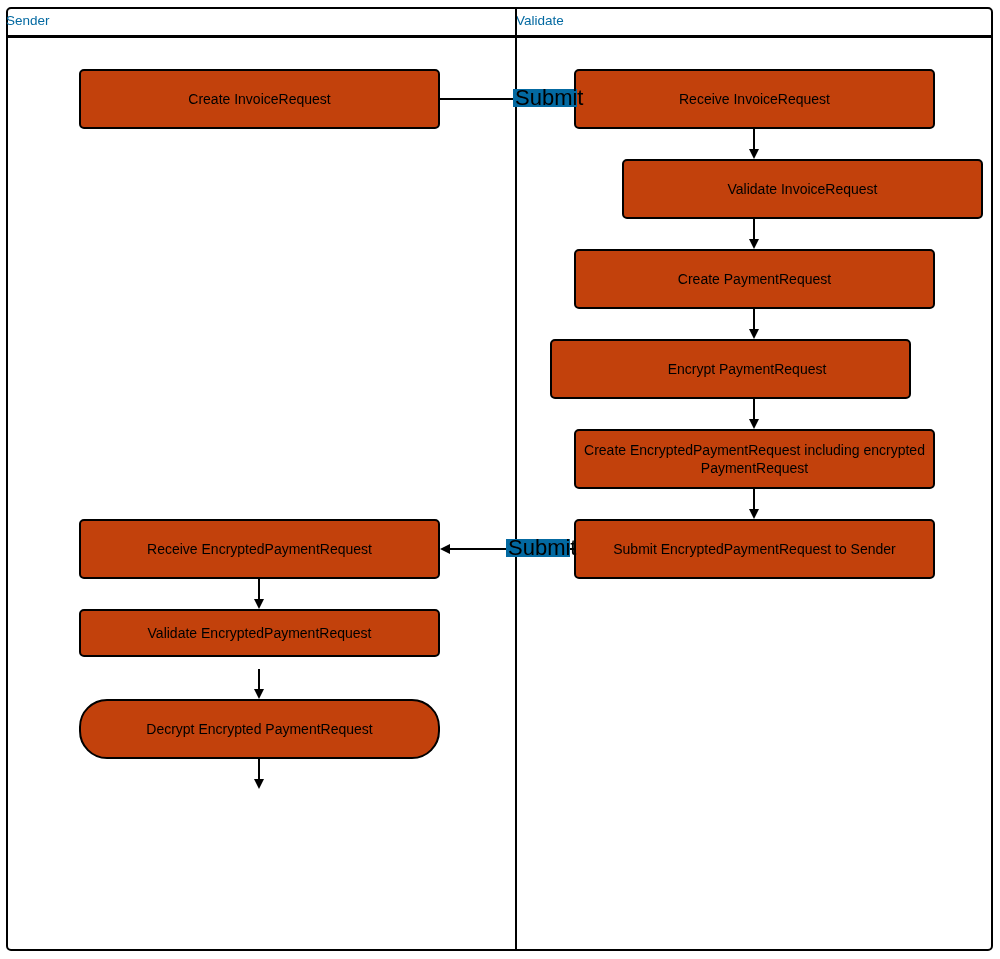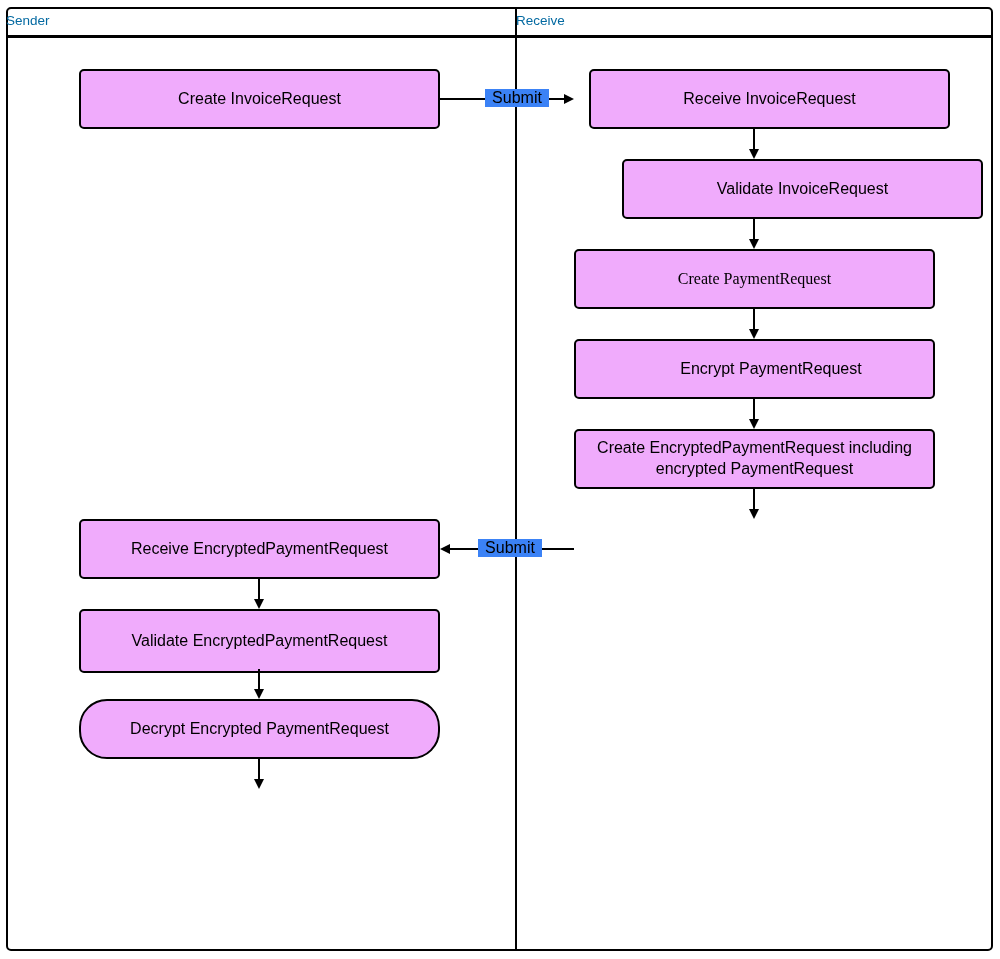--- a/index.html
+++ b/index.html
@@ -65,26 +65,26 @@
     height: 944px;
     background: #000000;
   }
 
   
   .node {
     position: absolute;
     box-sizing: border-box;
     border: 2px solid #000000;
     border-radius: 5px;
-    background: #f0abfc;
+    background: #c2410c;
     display: flex;
     align-items: center;
     justify-content: center;
     text-align: center;
-    font-size: 16px;
+    font-size: 14px;
     line-height: 1.3;
     color: #000000;
     padding: 2px 8px;
   }
   .node .node-label {
     display: block;
     width: 100%;
   }
 
   
@@ -115,73 +115,77 @@
   }
   .arrowhead.left {
     border-top: 5px solid transparent;
     border-bottom: 5px solid transparent;
     border-right: 10px solid #000000;
   }
 
   
   .edge-label {
     position: absolute;
-    font-size: 16px;
+    font-size: 22px;
     line-height: 18px;
     color: #000000;
-    background: #3b82f6;
+    background: #0369a1;
     padding: 0 2px;
     white-space: nowrap;
     text-align: center;
+    margin-left: 28px;
   }
 </style>
 </head>
 <body>
 
 <div id="diagram-root">
 
   <div class="lane-container"></div>
 
   <div class="lane-header-band">
     <div class="lane-header sender">Sender</div>
-    <div class="lane-header receiver">Receive</div>
+    <div class="lane-header receiver">Validate</div>
   </div>
 
   <div class="lane-divider"></div>
 
   <div class="node" style="left:79px; top:69px; width:361px; height:60px;">
     <span class="node-label">Create InvoiceRequest</span>
   </div>
 
-  <div class="node" style="left:574px; top:69px; width:361px; height:60px;margin-left:15px;">
+  <div class="node" style="left:574px; top:69px; width:361px; height:60px;">
     <span class="node-label">Receive InvoiceRequest</span>
   </div>
 
   <div class="node" style="left:574px; top:159px; width:361px; height:60px;margin-left:48px;">
     <span class="node-label">Validate InvoiceRequest</span>
   </div>
 
-  <div class="node" style="left:574px; top:249px; width:361px; height:60px;font-family:Liberation Serif, serif;">
+  <div class="node" style="left:574px; top:249px; width:361px; height:60px;">
     <span class="node-label">Create PaymentRequest</span>
   </div>
 
-  <div class="node" style="left:574px; top:339px; width:361px; height:60px;padding-left:41px;">
+  <div class="node" style="left:550px; top:339px; width:361px; height:60px;padding-left:41px;">
     <span class="node-label">Encrypt PaymentRequest</span>
   </div>
 
   <div class="node" style="left:574px; top:429px; width:361px; height:60px;">
     <span class="node-label">Create EncryptedPaymentRequest including encrypted PaymentRequest</span>
   </div>
 
+  <div class="node" style="left:574px; top:519px; width:361px; height:60px;">
+    <span class="node-label">Submit EncryptedPaymentRequest to Sender</span>
+  </div>
 
   <div class="node" style="left:79px; top:519px; width:361px; height:60px;">
     <span class="node-label">Receive EncryptedPaymentRequest</span>
   </div>
 
-  <div class="node" style="left:79px; top:609px; width:361px; height:64px;justify-content:flex-end;">
+  <div class="node" style="left:79px; top:609px; width:361px; height:48px;justify-content:flex-end;">
     <span class="node-label">Validate EncryptedPaymentRequest</span>
   </div>
 
   <div class="node" style="left:79px; top:699px; width:361px; height:60px;border-radius:28px;">
     <span class="node-label">Decrypt Encrypted PaymentRequest</span>
   </div>
 
 
   <div class="conn-h" style="left:440px; top:98px; width:126px;"></div>
   <div class="arrowhead right" style="left:564px; top:94px;"></div>

